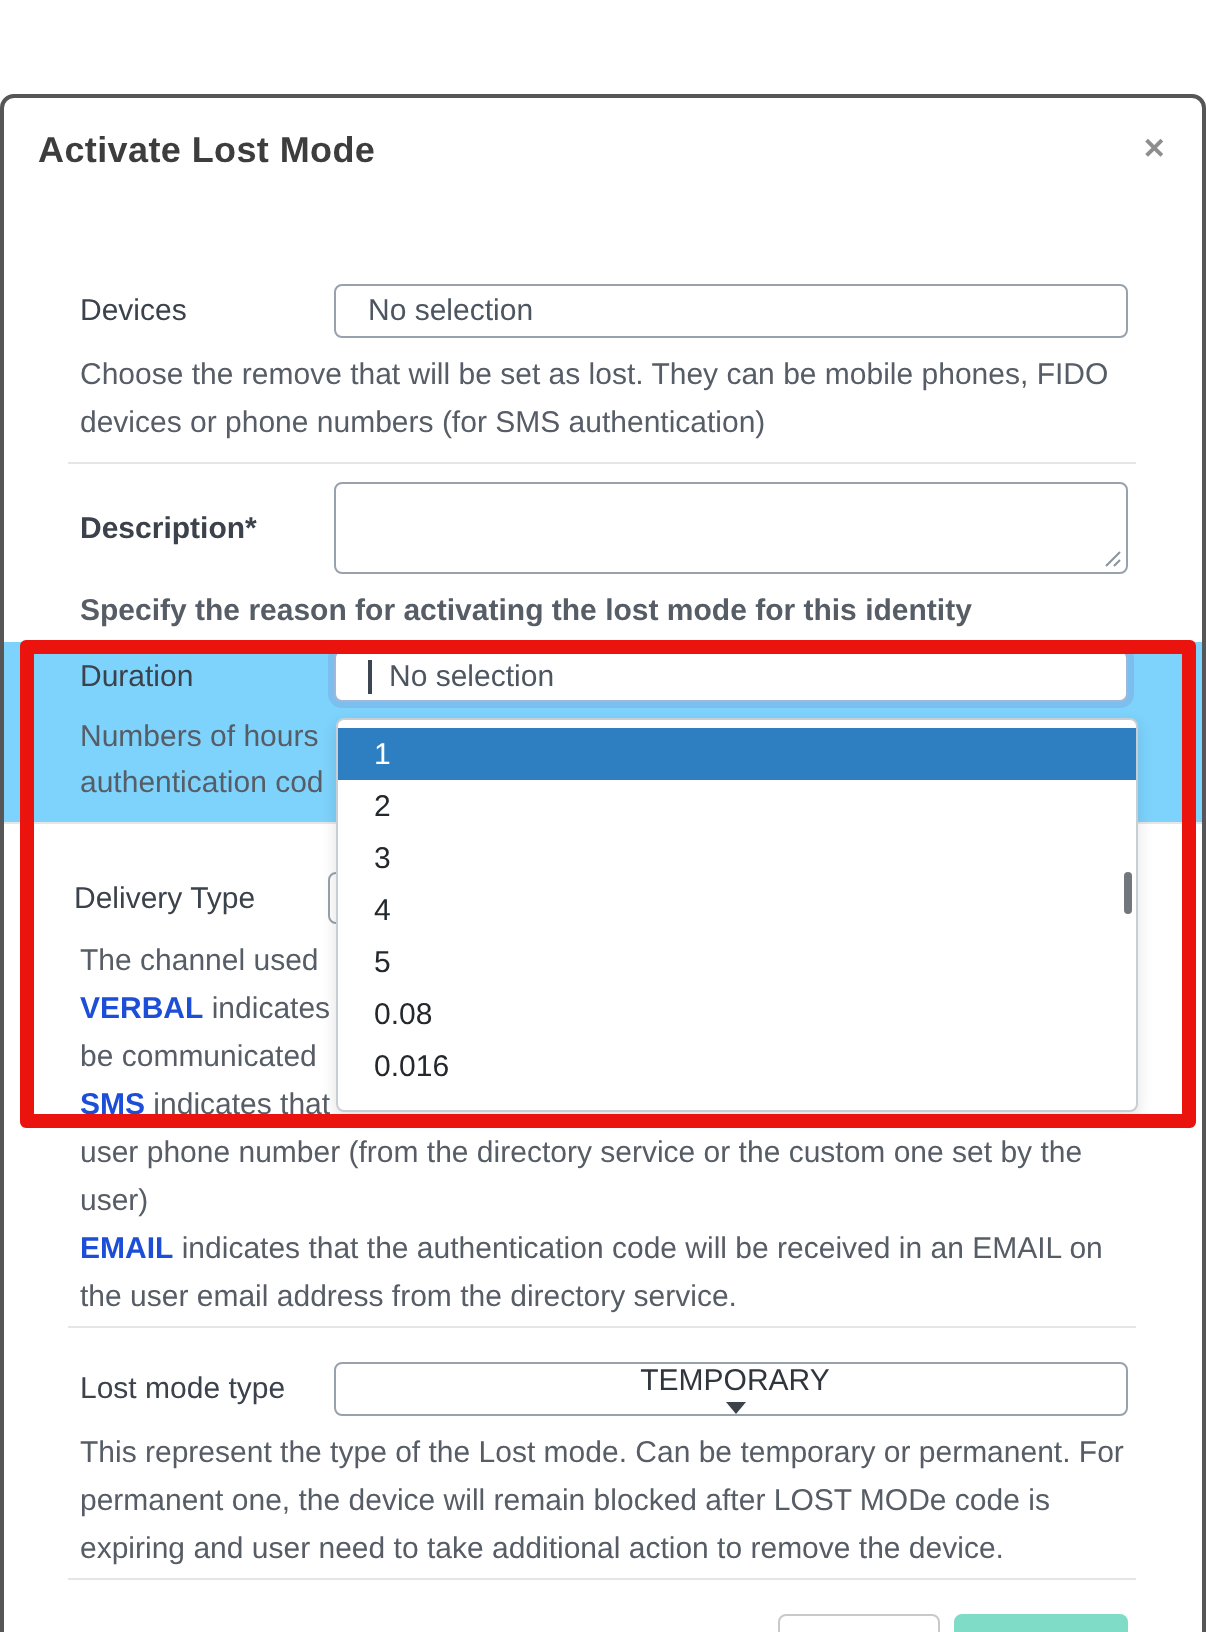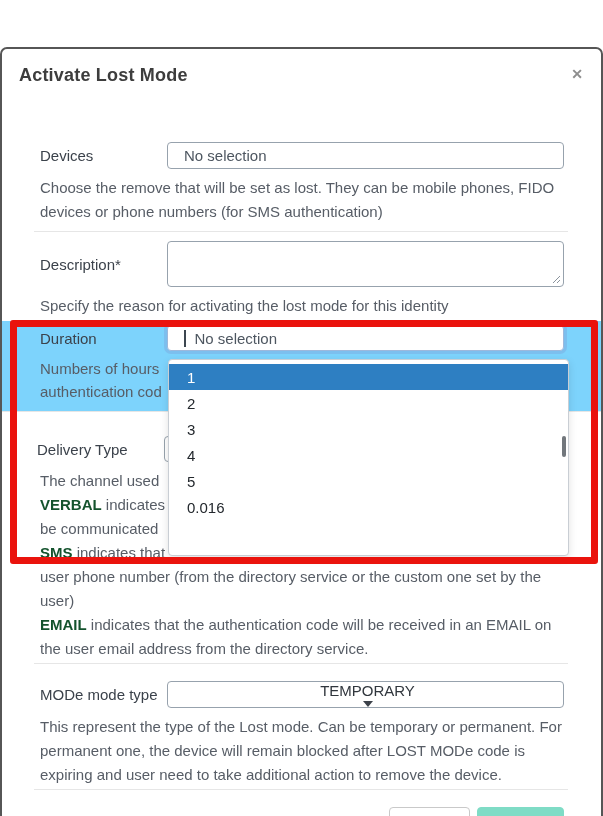--- a/index.html
+++ b/index.html
@@ -35,28 +35,28 @@
 
   .text-input {
     height:27px; width:100%;
     border:1px solid #97a2ad; border-radius:4px;
     background:#fff;
     display:flex; align-items:center;
     padding-left:16px;
     font-size:15px; color:#4d5660;
   }
   .help { font-size:15px; line-height:24px; color:#575d66; }
-  .help .bold { font-weight:700; color:#14532d; }
+  .help .bold { font-weight:700; color:#1d4ed8; }
 
   
   .sec-devices { padding-top:47px; padding-bottom:7px; }
   .sec-devices .help { margin-top:7px; }
 
   
-  .sec-description { padding-top:9px; padding-bottom:2px; }
+  .sec-description { padding-top:9px; padding-bottom:2px;font-weight:bold; }
   .textarea {
     position:relative;
     height:46px; width:100%;
     border:1px solid #97a2ad; border-radius:4px;
     background:#fff;
   }
   .resize-handle { position:absolute; bottom:2px; right:2px; line-height:0; }
   .sec-description .help { margin-top:7px; }
 
   
@@ -222,21 +222,21 @@
       <div><span class="bold"></span><span>user phone number (from the directory service or the custom one set by the</span></div>
       <div><span class="bold"></span><span>user)</span></div>
       <div><span class="bold">EMAIL</span><span> indicates that the authentication code will be received in an EMAIL on</span></div>
       <div><span class="bold"></span><span>the user email address from the directory service.</span></div>
     </div>
   </div>
   <div class="sep"></div>
 
   <div class="section sec-lostmode">
     <div class="field-row">
-      <div class="field-label">MODe mode type</div>
+      <div class="field-label">Lost mode type</div>
       <div class="control">
         <div class="select-box">
           <span>TEMPORARY</span>
           <span class="select-caret"></span>
         </div>
       </div>
     </div>
     <div class="help">
       <div>This represent the type of the Lost mode. Can be temporary or permanent. For</div>
       <div>permanent one, the device will remain blocked after LOST MODe code is</div>
@@ -249,19 +249,20 @@
     <div class="btn btn-cancel">Cancel</div>
     <div class="btn btn-activate">Activate</div>
   </div>
 
   <div class="dropdown-panel">
     <div class="dropdown-option active">1</div>
     <div class="dropdown-option">2</div>
     <div class="dropdown-option">3</div>
     <div class="dropdown-option">4</div>
     <div class="dropdown-option">5</div>
+    <div class="dropdown-option">0.08</div>
     <div class="dropdown-option">0.016</div>
     <div class="dd-scrollthumb"></div>
   </div>
 
   <div class="annotation-box"></div>
 
 </div>
 
 </body></html>

